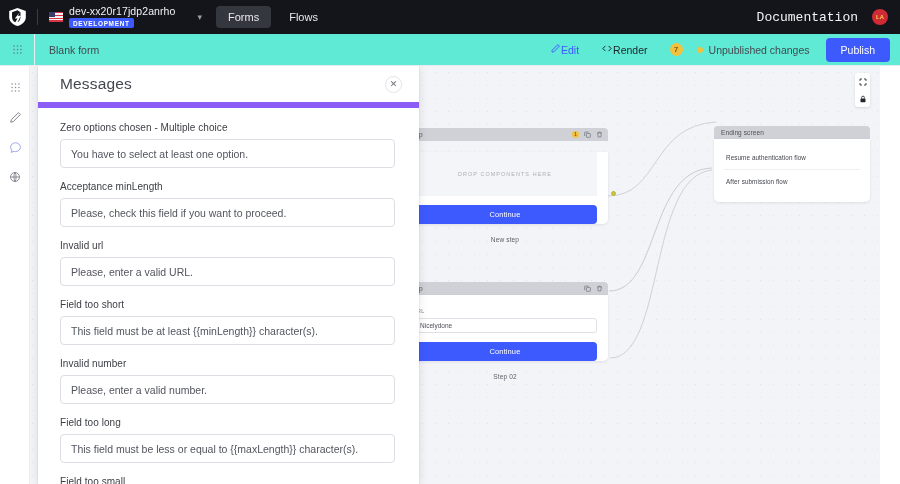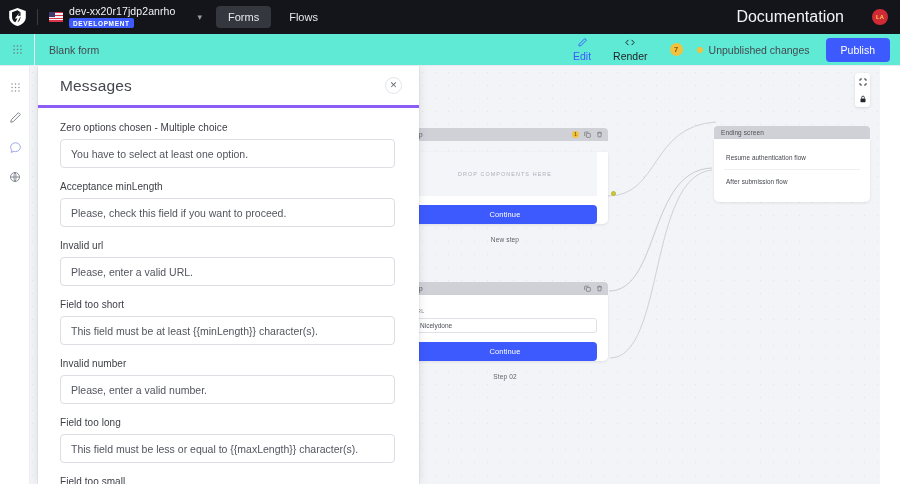--- a/index.html
+++ b/index.html
@@ -73,23 +73,24 @@
   }
   .tab-dark {
     font-size: 11px; color: #e8e9ee;
     padding: 5px 12px; border-radius: 4px;
     cursor: pointer; margin-left: 6px;
     white-space: nowrap;
   }
   .tab-dark.active { background: #35373f; }
   .topbar-spacer { flex: 1 1 auto; }
   .doc-link {
-    font-size: 16px; color: #f2f3f7;
+    font-size: 13px; color: #f2f3f7;
     cursor: pointer; white-space: nowrap;
-    margin-right: 28px;
+    margin-right: 14px;
+    font-family: Liberation Mono, monospace;
   }
   .avatar {
     width: 16px; height: 16px; border-radius: 50%;
     background: #cf2a36; color: #f6d64a;
     font-size: 5.8px; font-weight: bold;
     display: flex; align-items: center; justify-content: center;
     margin-right: 12px; cursor: pointer;
     letter-spacing: 0.2px; flex: 0 0 16px;
   }
 
@@ -109,22 +110,22 @@
   }
   .sub-left-div {
     width: 1px; height: 32px; background: #eceef2; flex: 0 0 1px;
   }
   .form-title {
     font-size: 10.5px; color: #45474f;
     padding-left: 14px; white-space: nowrap;
   }
   .subbar-spacer { flex: 1 1 auto; }
   .segbtn {
-    display: flex; align-items: center; 
-    font-size: 10.5px; cursor: pointer; white-space: nowrap; flex-direction: column;
+    display: flex; align-items: flex-end; 
+    font-size: 10.5px; cursor: pointer; white-space: nowrap;
   }
   .segbtn.edit { color: #3d5afe; margin-right: 22px; }
   .segbtn.render { color: #22242b; margin-right: 22px; }
   .badge-count {
     width: 13px; height: 13px; border-radius: 50%;
     background: #f2c13d; color: #7a5b09;
     font-size: 7.5px; font-weight: bold;
     display: flex; align-items: center; justify-content: center;
     flex: 0 0 13px;
   }
@@ -170,21 +171,21 @@
     box-shadow: 0 1px 10px rgba(22,24,32,0.10),
                 0 0 0 1px rgba(22,24,32,0.045);
     z-index: 25;
     display: flex; flex-direction: column;
     overflow: hidden;
   }
   .panel-head {
     height: 42px; flex: 0 0 42px;
     display: flex; align-items: center;
     padding: 0 17px 0 22px;
-    border-bottom: 3px solid #8b5cf6;
+    border-bottom: 6px solid #8b5cf6;
   }
   .panel-title {
     font-size: 15.5px; color: #45474f;
     letter-spacing: 0.15px; font-weight: normal;
     margin: 0; flex: 1 1 auto;
   }
   .close-btn {
     width: 17px; height: 17px; border-radius: 50%;
     border: 1px solid #e2e4ea; background: #fff;
     display: flex; align-items: center; justify-content: center;

